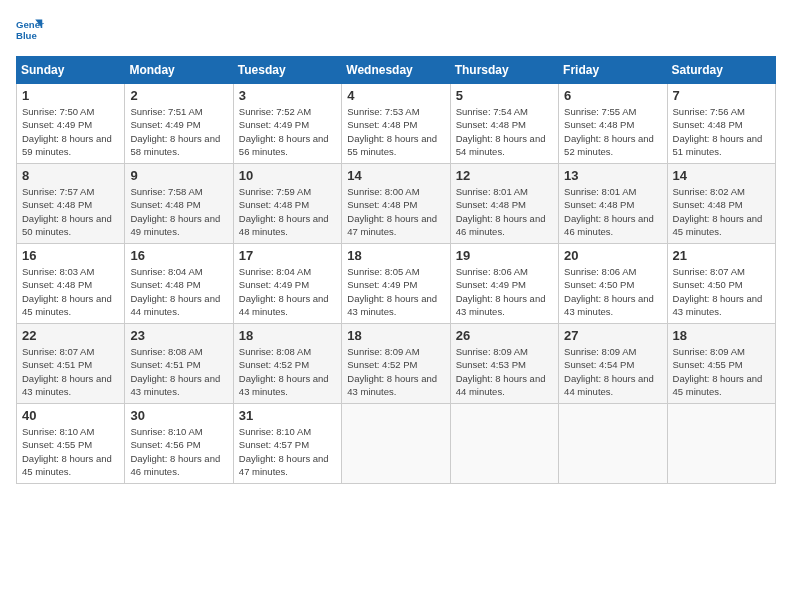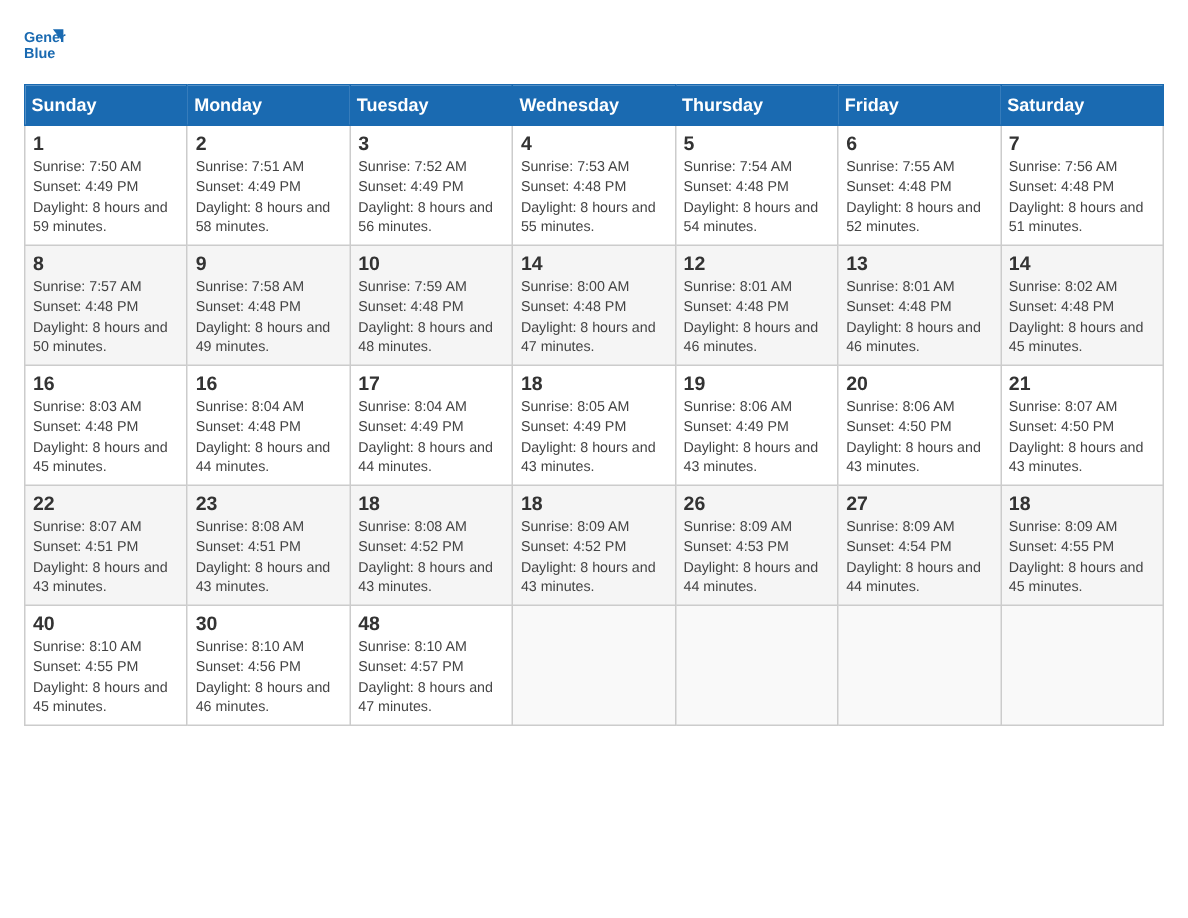--- a/index.html
+++ b/index.html
@@ -140,20 +140,20 @@
         <td><span class="day-num">23</span><span class="cell-text">Sunrise: 8:08 AM<br>Sunset: 4:51 PM<br>Daylight: 8 hours and 43 minutes.</span></td>
         <td><span class="day-num">18</span><span class="cell-text">Sunrise: 8:08 AM<br>Sunset: 4:52 PM<br>Daylight: 8 hours and 43 minutes.</span></td>
         <td><span class="day-num">18</span><span class="cell-text">Sunrise: 8:09 AM<br>Sunset: 4:52 PM<br>Daylight: 8 hours and 43 minutes.</span></td>
         <td><span class="day-num">26</span><span class="cell-text">Sunrise: 8:09 AM<br>Sunset: 4:53 PM<br>Daylight: 8 hours and 44 minutes.</span></td>
         <td><span class="day-num">27</span><span class="cell-text">Sunrise: 8:09 AM<br>Sunset: 4:54 PM<br>Daylight: 8 hours and 44 minutes.</span></td>
         <td><span class="day-num">18</span><span class="cell-text">Sunrise: 8:09 AM<br>Sunset: 4:55 PM<br>Daylight: 8 hours and 45 minutes.</span></td>
       </tr>
       <tr>
         <td><span class="day-num">40</span><span class="cell-text">Sunrise: 8:10 AM<br>Sunset: 4:55 PM<br>Daylight: 8 hours and 45 minutes.</span></td>
         <td><span class="day-num">30</span><span class="cell-text">Sunrise: 8:10 AM<br>Sunset: 4:56 PM<br>Daylight: 8 hours and 46 minutes.</span></td>
-        <td><span class="day-num">48</span><span class="cell-text">Sunrise: 8:10 AM<br>Sunset: 4:57 PM<br>Daylight: 8 hours and 47 minutes.</span></td>
+        <td><span class="day-num">31</span><span class="cell-text">Sunrise: 8:10 AM<br>Sunset: 4:57 PM<br>Daylight: 8 hours and 47 minutes.</span></td>
         <td class="empty"></td>
         <td class="empty"></td>
         <td class="empty"></td>
         <td class="empty"></td>
       </tr>
     </tbody>
 </table>
 
 </body></html>

